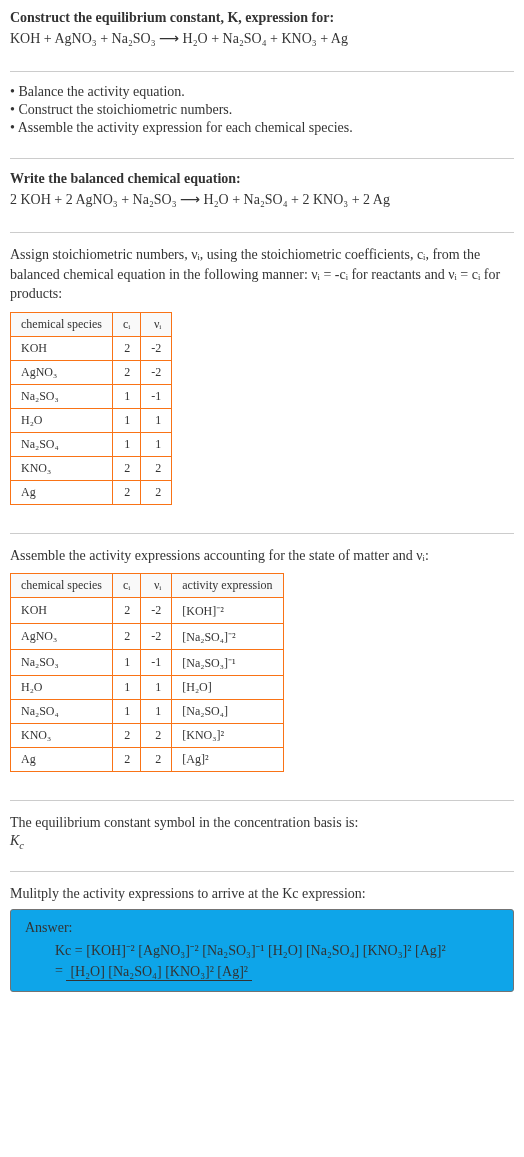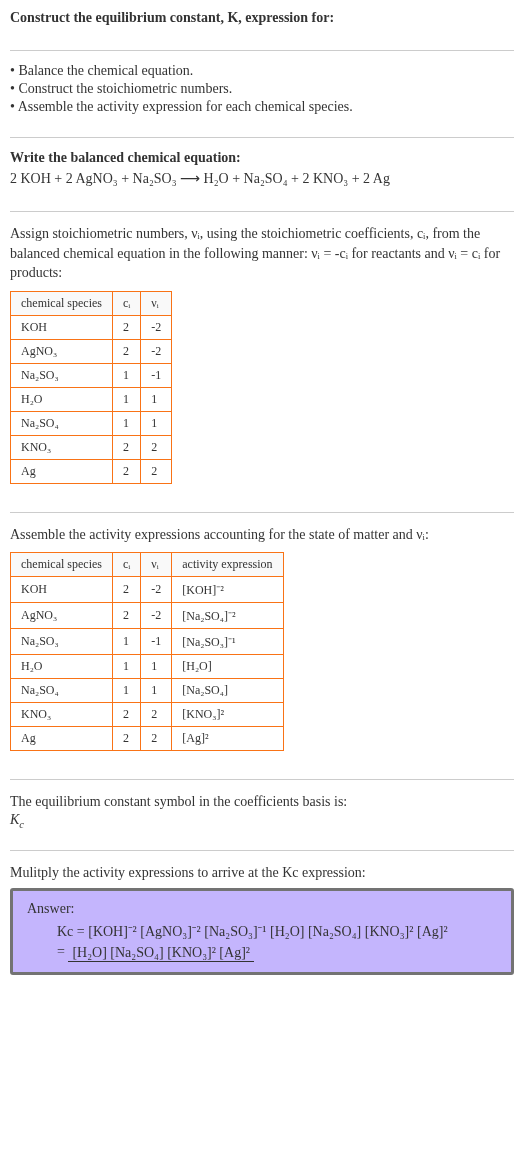--- a/index.html
+++ b/index.html
@@ -44,25 +44,25 @@
       border: 1px solid #f97316;
       padding: 4px 10px;
       text-align: left;
       font-size: 12px;
     }
     th {
       font-weight: normal;
       background: #f9f9f9;
     }
     .center {
-      text-align: left;
+      text-align: right;
     }
     .answer-box {
-      background: #c4b5fd;
-      border: 3px solid #737373;
+      background: #0ea5e9;
+      border: 1px solid #737373;
       border-radius: 3px;
       padding: 10px 14px;
       margin-top: 6px;
     }
     .answer-label {
       margin-bottom: 4px;
     }
     .indented {
       padding-left: 30px;
     }
@@ -87,26 +87,27 @@
     .frac .den {
       display: block;
       padding: 0 4px;
     }
   </style>
 </head>
 <body>
 
 <div class="section">
   <div class="heading">Construct the equilibrium constant, K, expression for:</div>
-</div>
-
-<div class="divider"></div>
-
-<div class="section">
-  <div class="plan-item">• Balance the chemical equation.</div>
+  <div class="equation">KOH + AgNO₃ + Na₂SO₃ ⟶ H₂O + Na₂SO₄ + KNO₃ + Ag</div>
+</div>
+
+<div class="divider"></div>
+
+<div class="section">
+  <div class="plan-item">• Balance the activity equation.</div>
   <div class="plan-item">• Construct the stoichiometric numbers.</div>
   <div class="plan-item">• Assemble the activity expression for each chemical species.</div>
 </div>
 
 <div class="divider"></div>
 
 <div class="section">
   <div class="heading">Write the balanced chemical equation:</div>
   <div class="equation">2 KOH + 2 AgNO₃ + Na₂SO₃ ⟶ H₂O + Na₂SO₄ + 2 KNO₃ + 2 Ag</div>
 </div>
@@ -219,21 +220,21 @@
           <td class="center">2</td>
           <td>[Ag]²</td>
         </tr>
       </tbody>
   </table>
 </div>
 
 <div class="divider"></div>
 
 <div class="section">
-  <div class="paragraph">The equilibrium constant symbol in the coefficients basis is:</div>
+  <div class="paragraph">The equilibrium constant symbol in the concentration basis is:</div>
   <div>
     <span class="italic">K</span><span class="sub italic">c</span>
   </div>
 </div>
 
 <div class="divider"></div>
 
 <div class="section">
   <div class="paragraph">Mulitply the activity expressions to arrive at the Kc expression:</div>
   <div class="answer-box">

